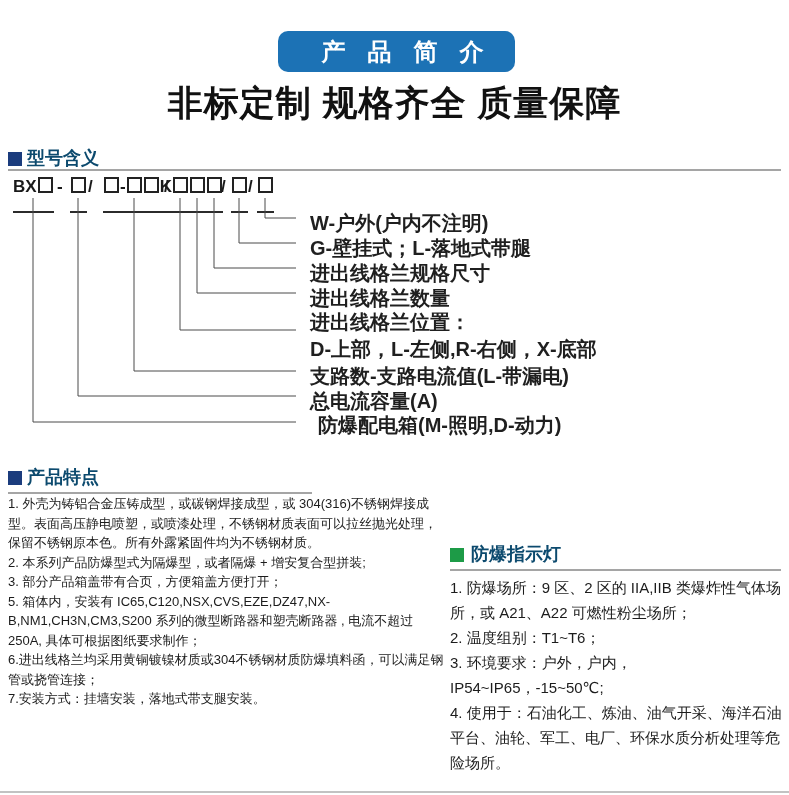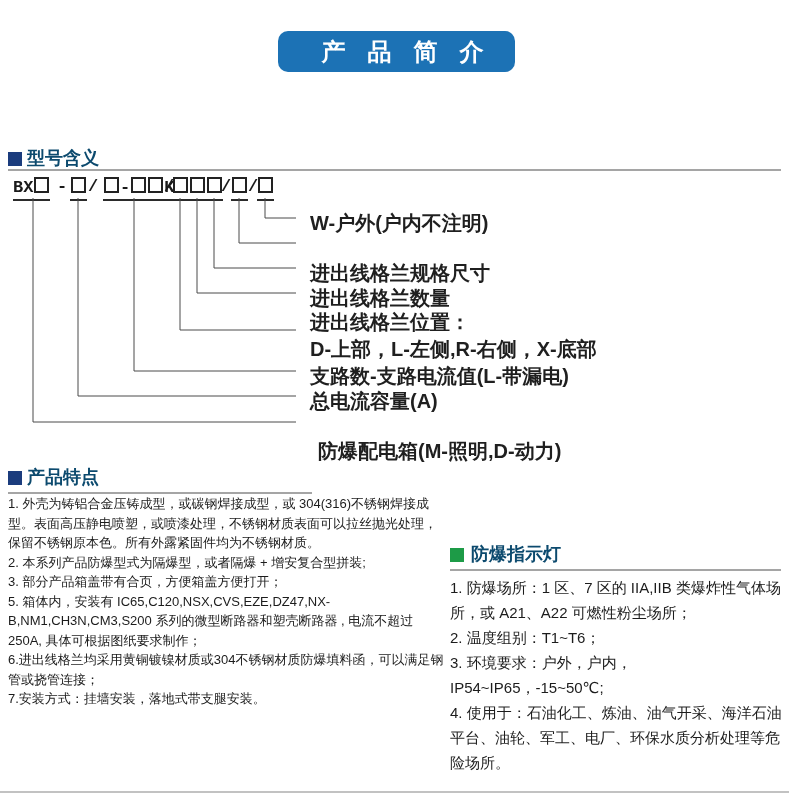--- a/index.html
+++ b/index.html
@@ -21,21 +21,21 @@
     font-size:35px;font-weight:bold;color:#111;letter-spacing:1px;white-space:nowrap;
   }
   
   .sq{position:absolute;width:14px;height:14px;}
   .sq.navy{background:#1b3c7d;}
   .sq.green{background:#1d9b47;}
   .sec-title{position:absolute;font-size:18px;font-weight:bold;color:#0c4a6e;white-space:nowrap;}
   .rule{position:absolute;height:2px;background:#a5a5a5;}
   
   .code-row{position:absolute;top:177px;left:0;height:22px;font-size:17px;font-weight:bold;color:#1a1a1a;}
-  .code-seg{position:absolute;top:0;white-space:nowrap;padding-bottom:2px;font-family:Liberation Mono, monospace;}
+  .code-seg{position:absolute;top:0;white-space:nowrap;padding-bottom:14px;}
   .code-seg.u{border-bottom:2px solid #2b2b2b;}
   .box{
     display:inline-block;width:11px;height:12px;border:2px solid #222;
     margin:0 1px;vertical-align:-1px;background:#fff;
   }
   
   #diagram-lines{position:absolute;left:0;top:0;width:789px;height:795px;pointer-events:none;}
   .dlabel{position:absolute;left:310px;font-size:20px;font-weight:600;color:#1f1f1f;white-space:nowrap;}
   
   .features-list{position:absolute;left:8px;top:494px;width:437px;}
@@ -47,20 +47,21 @@
 </style>
 </head>
 <body>
 
 <div id="page">
 
   <div class="banner">
     <span>产品简介</span>
   </div>
 
+  <div class="headline">非标定制 规格齐全 质量保障</div>
 
   <div class="sq navy" style="left:8px;top:152px;"></div>
   <div class="sec-title" style="left:27px;top:146px;">型号含义</div>
   <div class="rule" style="left:8px;top:169px;width:773px;"></div>
 
   <div class="code-row">
     <span class="code-seg u" style="left:13px;">BX<span class="box"></span></span>
     <span class="code-seg" style="left:57px;">-</span>
     <span class="code-seg u" style="left:70px;"><span class="box"></span></span>
     <span class="code-seg" style="left:88px;">/</span>
@@ -80,46 +81,47 @@
       <polyline points="214,198 214,268 296,268"></polyline>
       <polyline points="197,198 197,293 296,293"></polyline>
       <polyline points="180,198 180,330 296,330"></polyline>
       <polyline points="134,198 134,371 296,371"></polyline>
       <polyline points="78,198 78,396 296,396"></polyline>
       <polyline points="33,198 33,422 296,422"></polyline>
     </g>
   </svg>
 
   <div class="dlabel" style="top:210px;">W-户外(户内不注明)</div>
+  <div class="dlabel" style="top:235px;">G-壁挂式；L-落地式带腿</div>
   <div class="dlabel" style="top:260px;">进出线格兰规格尺寸</div>
   <div class="dlabel" style="top:285px;">进出线格兰数量</div>
   <div class="dlabel" style="top:309px;">进出线格兰位置：</div>
   <div class="dlabel" style="top:336px;text-align:center;">D-上部，L-左侧,R-右侧，X-底部</div>
   <div class="dlabel" style="top:363px;">支路数-支路电流值(L-带漏电)</div>
   <div class="dlabel" style="top:388px;">总电流容量(A)</div>
-  <div class="dlabel" style="top:438px;left:318px;">防爆配电箱(M-照明,D-动力)</div>
+  <div class="dlabel" style="top:412px;left:318px;">防爆配电箱(M-照明,D-动力)</div>
 
   <div class="sq navy" style="left:8px;top:471px;"></div>
   <div class="sec-title" style="left:27px;top:465px;">产品特点</div>
   <div class="rule" style="left:8px;top:492px;width:304px;"></div>
 
   <div class="features-list">
     <p>1. 外壳为铸铝合金压铸成型，或碳钢焊接成型，或 304(316)不锈钢焊接成型。表面高压静电喷塑，或喷漆处理，不锈钢材质表面可以拉丝抛光处理，保留不锈钢原本色。所有外露紧固件均为不锈钢材质。</p>
     <p>2. 本系列产品防爆型式为隔爆型，或者隔爆 + 增安复合型拼装;</p>
     <p>3. 部分产品箱盖带有合页，方便箱盖方便打开；</p>
     <p>5. 箱体内，安装有 IC65,C120,NSX,CVS,EZE,DZ47,NX-B,NM1,CH3N,CM3,S200 系列的微型断路器和塑壳断路器 , 电流不超过 250A, 具体可根据图纸要求制作；</p>
     <p>6.进出线格兰均采用黄铜镀镍材质或304不锈钢材质防爆填料函，可以满足钢管或挠管连接；</p>
     <p>7.安装方式：挂墙安装，落地式带支腿安装。</p>
   </div>
 
   <div class="sq green" style="left:450px;top:548px;"></div>
   <div class="sec-title" style="left:471px;top:542px;">防爆指示灯</div>
   <div class="rule" style="left:450px;top:569px;width:331px;"></div>
 
   <div class="scope-list">
-    <p>1. 防爆场所：1 区、7 区的 IIA,IIB 类爆炸性气体场所，或 A21、A22 可燃性粉尘场所；</p>
+    <p>1. 防爆场所：9 区、2 区的 IIA,IIB 类爆炸性气体场所，或 A21、A22 可燃性粉尘场所；</p>
     <p>2. 温度组别：T1~T6；</p>
     <p>3. 环境要求：户外，户内，IP54~IP65，-15~50℃;</p>
     <p>4. 使用于：石油化工、炼油、油气开采、海洋石油平台、油轮、军工、电厂、环保水质分析处理等危险场所。</p>
   </div>
 
   <div class="bottom-rule"></div>
 </div>
 
 </body></html>

